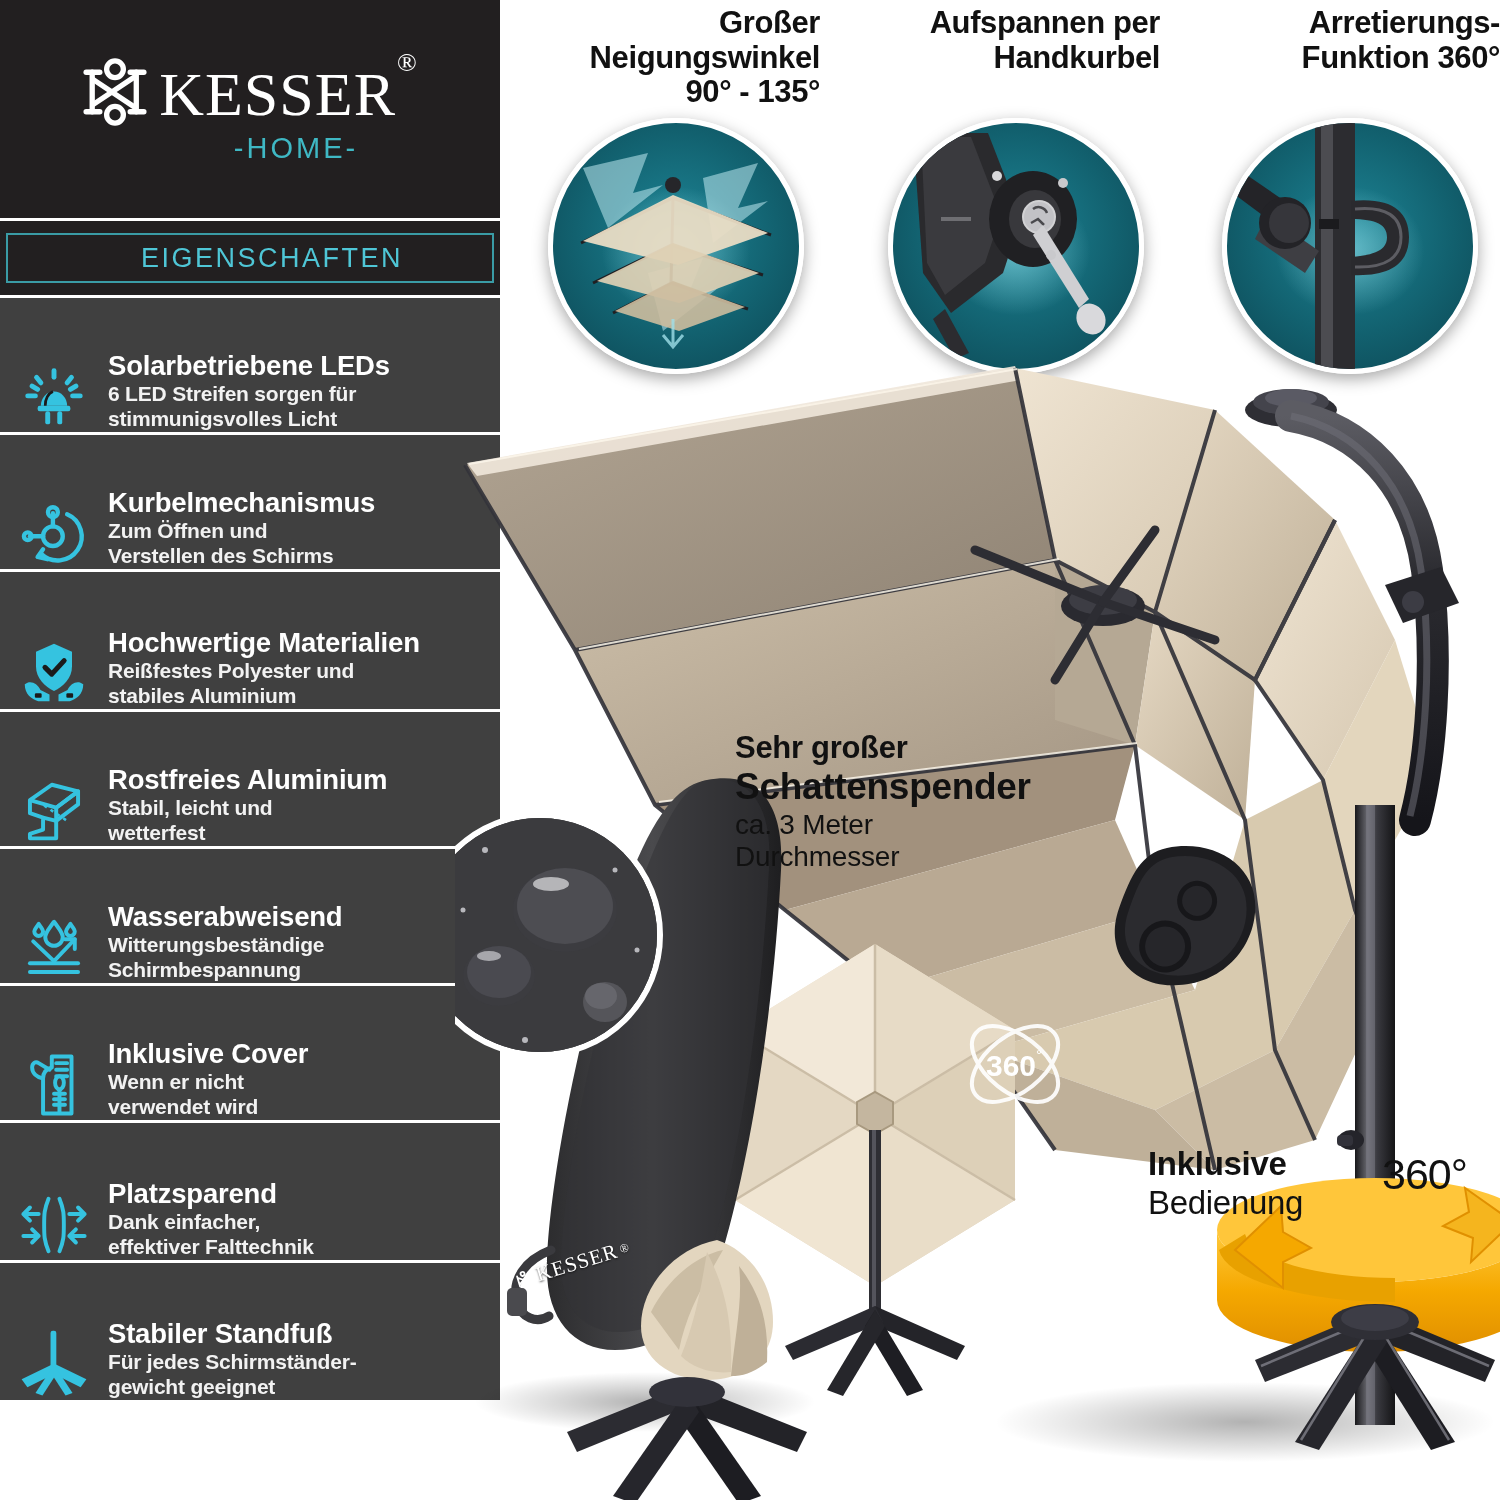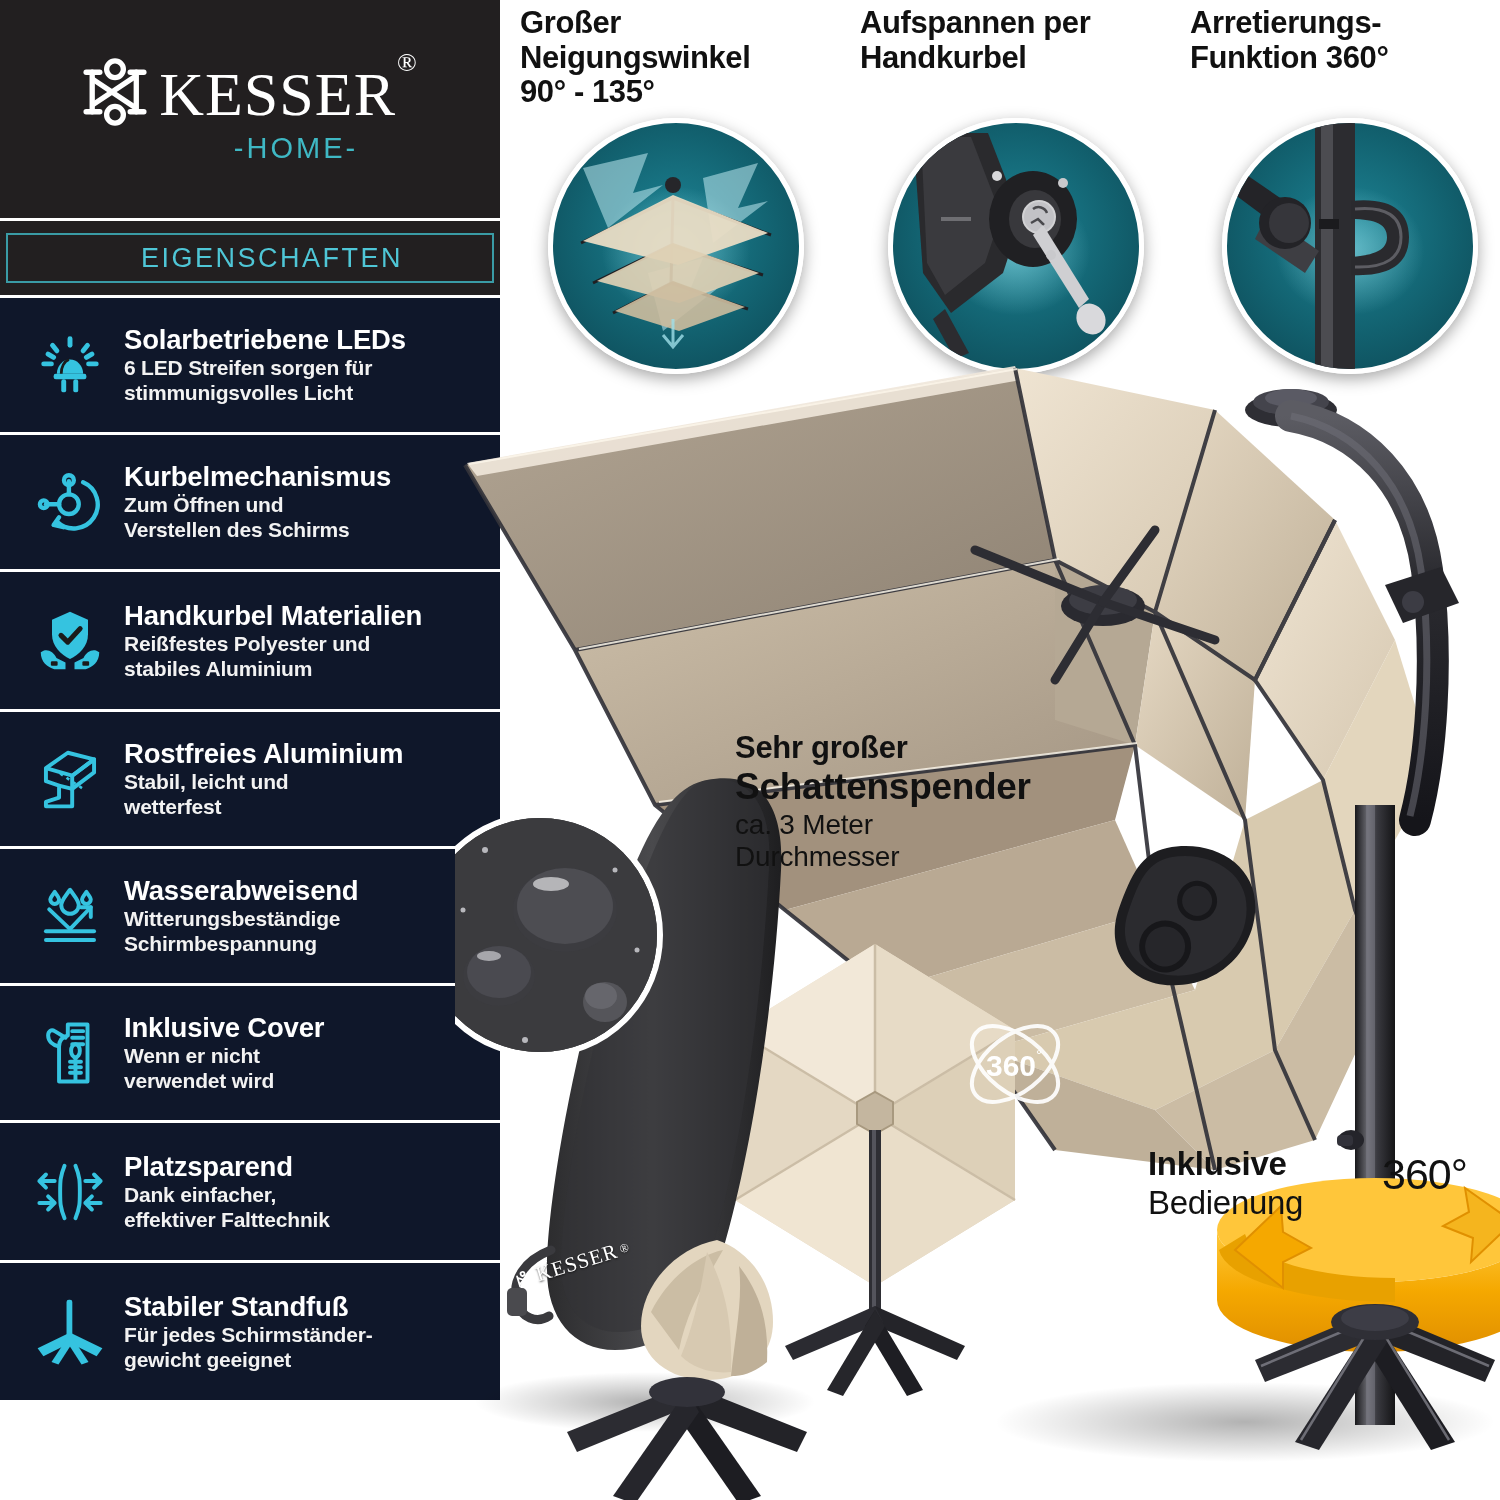--- a/index.html
+++ b/index.html
@@ -50,45 +50,45 @@
   .eig-box{
     border:2px solid #3a9ba5;
     width:440px;height:46px;
     display:flex;align-items:center;justify-content:center;padding-left:44px;
   }
   .eig-box span{
     color:#4fc6d6;font-size:27px;letter-spacing:2.5px;
   }
 
   .feat{
-    background:#0f172a;
-    display:flex;align-items:center;
+    background:#404040;
+    display:flex;align-items:flex-end;
     border-top:3px solid #ffffff;
-    padding:0 8px 0 16px;
+    padding:0 8px 0 0;
     box-sizing:border-box;
   }
   .feat-icon{
     width:108px;flex:none;
     display:flex;align-items:center;justify-content:center;
   }
   .feat-icon svg{display:block;}
   .feat-text{flex:1;padding-right:6px;}
   .feat-title{
     color:#ffffff;font-weight:bold;
     font-size:27.5px;line-height:1.18;
     letter-spacing:-0.2px;
   }
   .feat-body{
     color:#f2f2f2;font-size:21px;line-height:1.18;
     font-weight:700;letter-spacing:-0.2px;
   }
 
   
   .callout-label{
-    position:absolute;text-align:left;
+    position:absolute;text-align:right;
     color:#111;font-weight:bold;
     font-size:31px;line-height:1.12;
     font-family:"Liberation Sans", sans-serif;
     letter-spacing:-0.4px;
   }
   .cl1{left:520px;top:6px;width:300px;}
   .cl2{left:860px;top:6px;width:300px;}
   .cl3{left:1190px;top:6px;width:310px;}
 
   
@@ -235,21 +235,21 @@
         <svg viewBox="0 0 64 64" width="72" height="72" aria-hidden="true">
           <path d="M32 6 L48 13 v13 c0 11 -8 18 -16 22 c-8 -4 -16 -11 -16 -22 V13 z" fill="#35c3e0"></path>
           <path d="M24 27 l6 6 l11 -12" stroke="#1b1b1b" stroke-width="4.5" fill="none" stroke-linecap="round" stroke-linejoin="round"></path>
           <path d="M6 42 c0 9 6 13 12 15 h10 v-6 l-8 -4 c-3 -6 -9 -9 -14 -5 z" fill="#35c3e0"></path>
           <path d="M58 42 c0 9 -6 13 -12 15 H36 v-6 l8 -4 c3 -6 9 -9 14 -5 z" fill="#35c3e0"></path>
           <rect x="15" y="50" width="6" height="4" rx="1" fill="#1b1b1b"></rect>
           <rect x="43" y="50" width="6" height="4" rx="1" fill="#1b1b1b"></rect>
         </svg>
       </div>
       <div class="feat-text">
-        <div class="feat-title">Handkurbel Materialien</div>
+        <div class="feat-title">Hochwertige Materialien</div>
         <div class="feat-body">Reißfestes Polyester und</div>
         <div class="feat-body">stabiles Aluminium</div>
       </div>
     </div>
 
     <div class="feat" style="height:137px">
       <div class="feat-icon">
         <svg viewBox="0 0 64 64" width="70" height="70" aria-hidden="true">
           <g stroke="#35c3e0" stroke-width="3.6" fill="none" stroke-linejoin="round">
             <path d="M10 22 L30 8 L54 14 L34 29 Z"></path>

